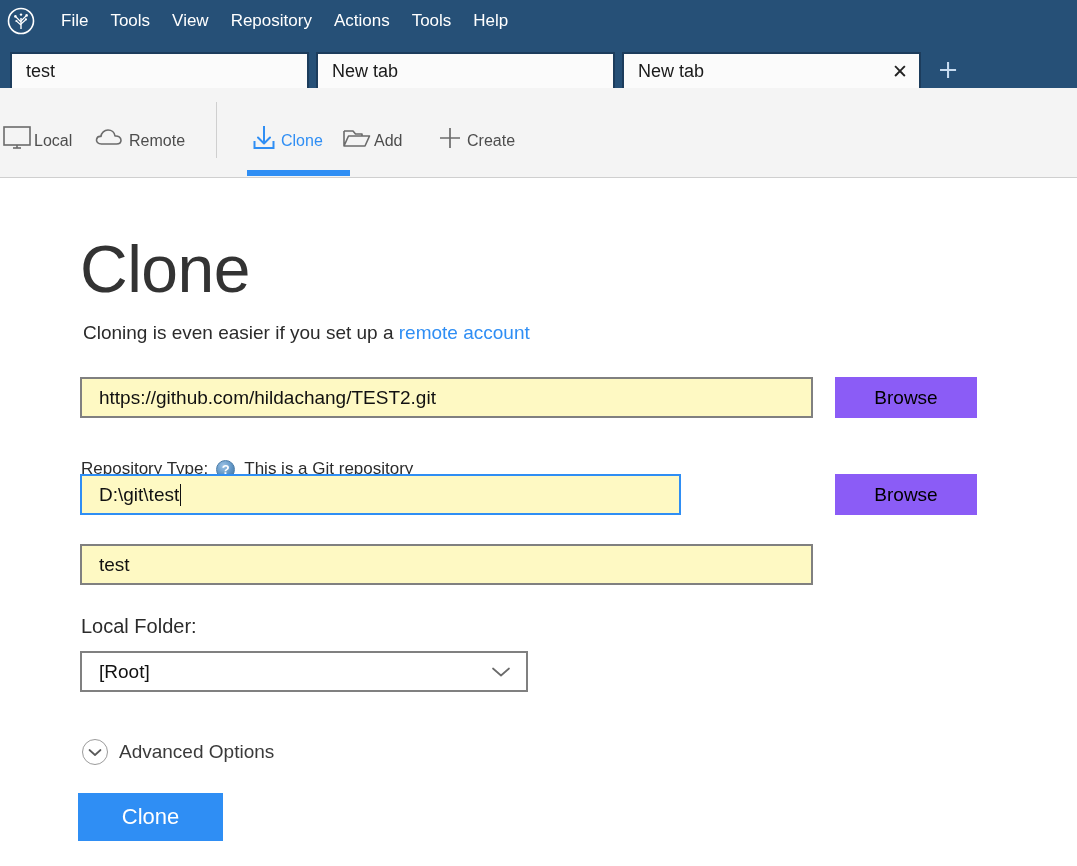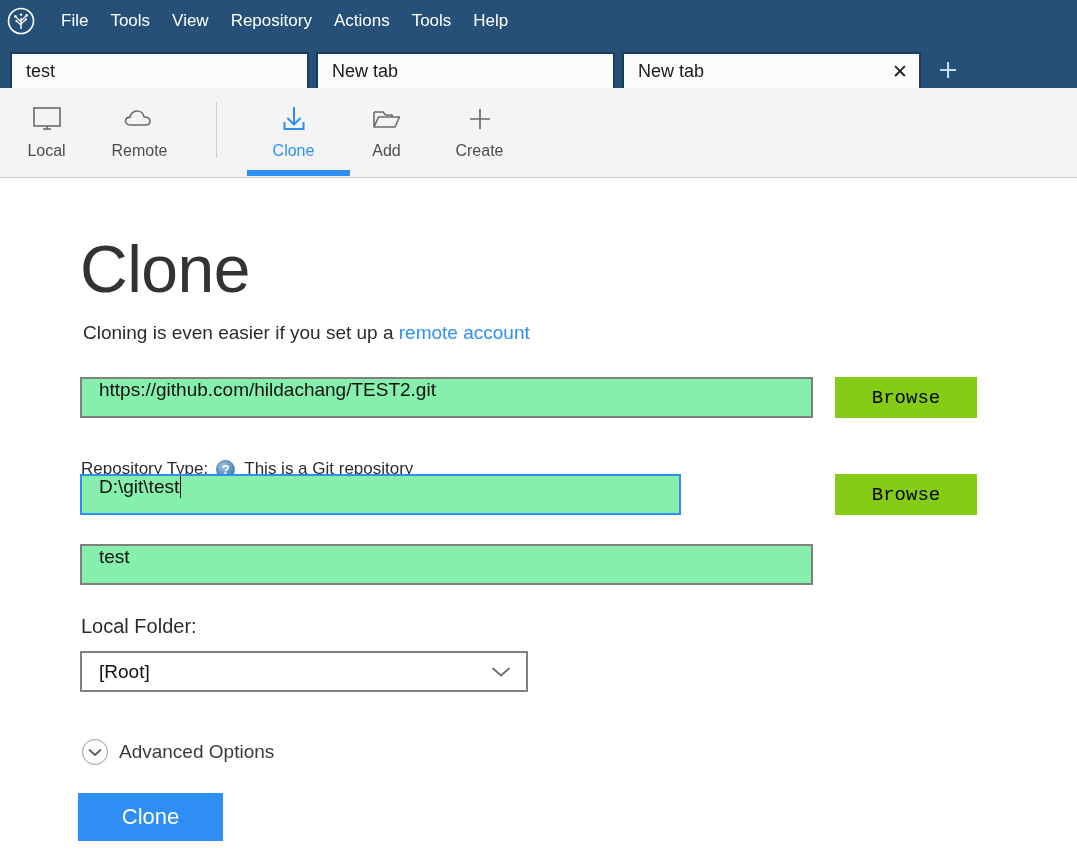--- a/index.html
+++ b/index.html
@@ -86,21 +86,21 @@
   
   .toolbar {
     position: absolute; left: 0; top: 88px;
     width: 1077px; height: 90px;
     background: #f4f4f4;
     border-bottom: 1px solid #cfcfcf;
     display: flex; align-items: flex-start;
   }
   .tb-item {
     width: 93px; height: 88px;
-    display: flex; flex-direction: column;
+    display: flex; 
     align-items: center;
     padding-top: 14px;
     position: relative;
   }
   .tb-item .ic {
     height: 36px;
     display: flex; align-items: center; justify-content: center;
   }
   .tb-item .lbl {
     font-size: 16px;
@@ -138,23 +138,23 @@
     color: #2b2b2b;
   }
   .subtitle a {
     color: #2f8ef4;
     text-decoration: none;
   }
 
   .field {
     position: absolute;
     height: 41px;
-    background: #86efac;
+    background: #fef9c3;
     border: 2px solid #808080;
-    display: flex; 
+    display: flex; align-items: center;
     padding-left: 17px;
     font-size: 19px;
     color: #111111;
   }
   .field.focused { border-color: #2f8ef4; }
   .field .caret {
     display: inline-block;
     width: 1px; height: 22px;
     background: #111;
     margin-left: 1px;
@@ -178,26 +178,26 @@
     color: #ffffff;
     font-size: 13px;
     font-weight: bold;
     display: flex; align-items: center; justify-content: center;
     line-height: 1;
   }
 
   .browse-btn {
     position: absolute;
     width: 142px; height: 41px;
-    background: #84cc16;
+    background: #8b5cf6;
     border: none;
     font-size: 19px;
     color: #000000;
     display: flex; align-items: center; justify-content: center;
-    font-family: Liberation Mono, monospace;
+    font-family: Liberation Sans, sans-serif;
   }
   #browse-1 { left: 835px; top: 199px; }
   #browse-2 { left: 835px; top: 296px; }
 
   .local-folder-label {
     position: absolute; left: 81px; top: 437px;
     font-size: 20px; color: #2b2b2b;
   }
   #local-folder-select {
     position: absolute; left: 80px; top: 473px;

